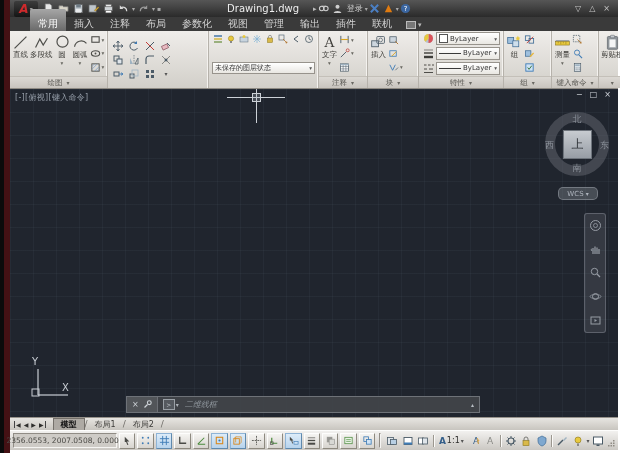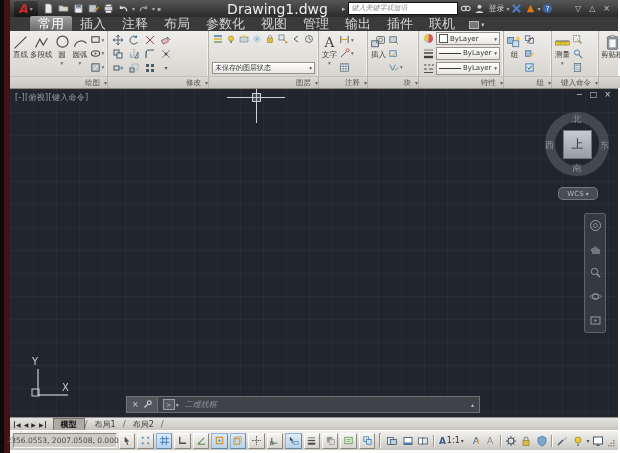--- a/index.html
+++ b/index.html
@@ -11,40 +11,40 @@
 
   
   .titlebar{height:17px;flex:0 0 17px;background:linear-gradient(#565656,#2a2a2a);display:flex;align-items:center;padding:0 4px;color:#ddd;}
   .logo{width:24px;height:16px;display:flex;align-items:center;justify-content:center;background:linear-gradient(#3c3c3c,#141414);border-radius:2px;margin-right:4px;}
   .logo b{color:#cf2a2c;font-size:12px;line-height:12px;font-style:italic;}
   .logo .chev{color:#999;font-size:6px;margin-left:1px;}
   .qat{display:flex;align-items:center;gap:2px;}
   .qbtn{width:13px;height:13px;display:flex;align-items:center;justify-content:center;}
   .qbtn svg{width:11px;height:11px;}
   .tchev{font-size:6px;color:#aaa;}
-  .doc-title{font-size:14px;color:#eee;margin-left:66px;white-space:nowrap;}
+  .doc-title{font-size:10px;color:#eee;margin-left:66px;white-space:nowrap;}
   .ic-arrow{font-size:7px;color:#bbb;margin-left:14px;}
   .searchbox{width:104px;height:11px;background:#fff;border:1px solid #111;font-size:7px;font-style:italic;color:#888;padding:0 2px;margin-left:3px;}
   .icbtn{width:14px;height:13px;display:flex;align-items:center;justify-content:center;}
   .icbtn svg{width:11px;height:11px;}
   .signin{font-size:8px;color:#ccc;margin:0 2px;}
   .winctl{margin-left:auto;display:flex;gap:8px;font-size:8px;color:#c4c4c4;padding-right:4px;}
 
   
   .tabrow{height:14px;flex:0 0 14px;background:#3a3a3a;display:flex;align-items:flex-end;padding-left:20px;}
-  .rtab{font-size:13px;color:#d3d3d3;padding:3px 8px 2px;line-height:10px;white-space:nowrap;}
+  .rtab{font-size:10px;color:#d3d3d3;padding:10px 8px 2px;line-height:10px;white-space:nowrap;}
   .rtab.active{background:linear-gradient(#a6a6a6,#6a6a6a);color:#fff;border-radius:2px 2px 0 0;}
   .ribmin{margin-left:6px;display:flex;align-items:center;gap:2px;color:#bbb;font-size:7px;padding-bottom:2px;}
   .ribmin .box{width:8px;height:6px;border:1px solid #bbb;background:#777;}
 
   
   .ribbon{height:57px;flex:0 0 57px;background:linear-gradient(#efedea,#d2cfc9);border-bottom:1px solid #8f8b84;display:flex;}
   .panel{display:flex;flex-direction:column;border-right:1px solid #b6b2ab;box-shadow:inset -1px 0 0 #f4f2ef;}
   .pbody{flex:1;display:flex;padding:1px 2px;gap:1px;min-height:0;}
-  .plabel{height:11px;flex:0 0 11px;font-size:7.5px;color:#53524d;display:flex;align-items:center;justify-content:flex-end;gap:4px;background:linear-gradient(#dcd9d4,#c8c4be);border-top:1px solid #c4c0b9;white-space:nowrap;overflow:hidden;}
+  .plabel{height:11px;flex:0 0 11px;font-size:7.5px;color:#53524d;display:flex;align-items:center;justify-content:center;gap:4px;background:linear-gradient(#dcd9d4,#c8c4be);border-top:1px solid #c4c0b9;white-space:nowrap;overflow:hidden;}
   .plabel .chev{font-size:6px;color:#6a6963;}
   .bigbtn{display:flex;flex-direction:column;align-items:center;font-size:7.5px;color:#3e3d39;padding-top:2px;line-height:8px;white-space:nowrap;}
   .bigbtn svg{width:17px;height:17px;flex:0 0 auto;}
   .bigbtn .chev{font-size:5.5px;color:#6a6963;}
   .scol{display:flex;flex-direction:column;justify-content:space-around;padding:1px 0;}
   .sbtn{display:flex;align-items:center;gap:1px;height:12px;}
   .sbtn svg{width:11px;height:11px;}
   .sbtn .chev{font-size:5.5px;color:#6a6963;}
   .mgrid{display:grid;grid-template-columns:repeat(4,16px);grid-auto-rows:14px;align-content:center;}
   .mcell{display:flex;align-items:center;justify-content:center;}
@@ -167,21 +167,20 @@
             <svg viewBox="0 0 12 12">
               <path d="M2.5 9A4 4 0 0 1 9 5.5" fill="none" stroke="#9a9a9a" stroke-width="1.4"></path>
               <path d="M10 2.5v4H6z" fill="#9a9a9a"></path>
             </svg>
           </span>
         <span class="tchev">▾</span>
         <span class="tchev">▪</span>
       </div>
       <span class="doc-title">Drawing1.dwg</span>
       <span class="ic-arrow">▸</span>
-      <span class="searchbox">键入关键字或短语</span>
       <span class="icbtn">
           <svg viewBox="0 0 12 12">
             <circle cx="4" cy="6" r="2.4" fill="none" stroke="#cfcfcf" stroke-width="1.2"></circle>
             <circle cx="8.6" cy="6" r="2.4" fill="none" stroke="#cfcfcf" stroke-width="1.2"></circle>
             <path d="M4 3.5h4.6" stroke="#cfcfcf" stroke-width="1"></path>
           </svg>
         </span>
       <span class="icbtn">
           <svg viewBox="0 0 12 12">
             <circle cx="6" cy="4" r="2.2" fill="#cfcfcf"></circle>
@@ -358,24 +357,20 @@
                   <rect x="7" y="2" width="3" height="3" fill="#4a5a66"></rect>
                   <rect x="2" y="7" width="3" height="3" fill="#4a5a66"></rect>
                   <rect x="7" y="7" width="3" height="3" fill="#4a5a66"></rect>
                 </svg>
               </span>
             <span class="mcell">
                 <span class="chev">▾</span>
               </span>
           </div>
         </div>
-        <div class="plabel">
-            <span>修改</span>
-            <span class="chev">▾</span>
-          </div>
       </div>
 
       <div class="panel" style="flex:0 0 106px">
         <div class="pbody">
           <div class="lcol">
             <div class="lrow">
               <span class="ltool">
                   <svg viewBox="0 0 10 10">
                     <rect x="1" y="1" width="8" height="2" fill="#6f94b8"></rect>
                     <rect x="1" y="4" width="8" height="2" fill="#d9c26a"></rect>
@@ -438,24 +433,20 @@
               <svg width="8" height="8" viewBox="0 0 8 8">
                   <rect x="2" y="3.4" width="4" height="3.6" fill="#d9b94a"></rect>
                   <path d="M3 3.2V2a1.2 1.2 0 0 1 2.4 0" fill="none" stroke="#888" stroke-width=".7"></path>
                 </svg>
               <span class="swatch"></span>
               <span>0</span>
               <span class="chev">▾</span>
             </div>
           </div>
         </div>
-        <div class="plabel">
-            <span>图层</span>
-            <span class="chev">▾</span>
-          </div>
       </div>
 
       <div class="panel" style="flex:0 0 48px">
         <div class="pbody">
           <div class="bigbtn">
             <svg viewBox="0 0 20 20">
                 <text x="10" y="15" font-size="16" text-anchor="middle" fill="#3e3d39" font-family="DejaVu Serif">A</text>
               </svg>
             <span>文字</span>
             <span class="chev">▾</span>

